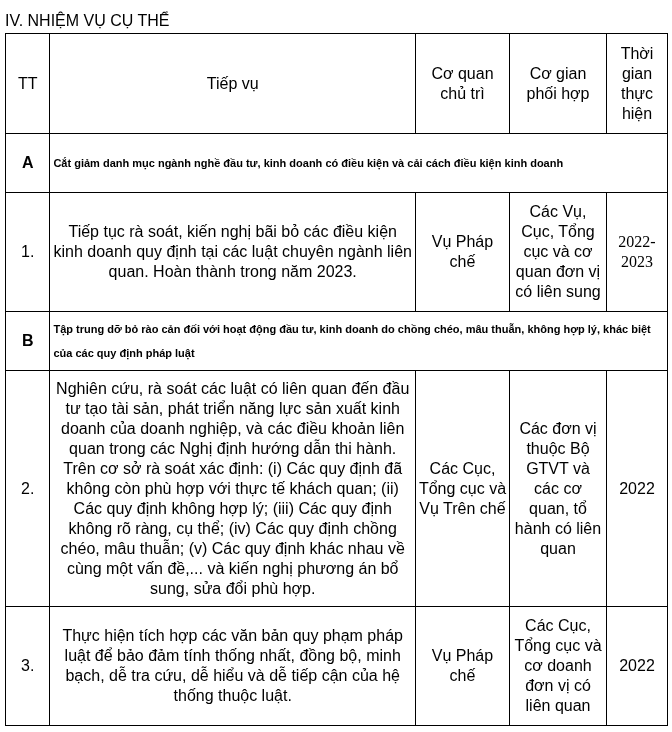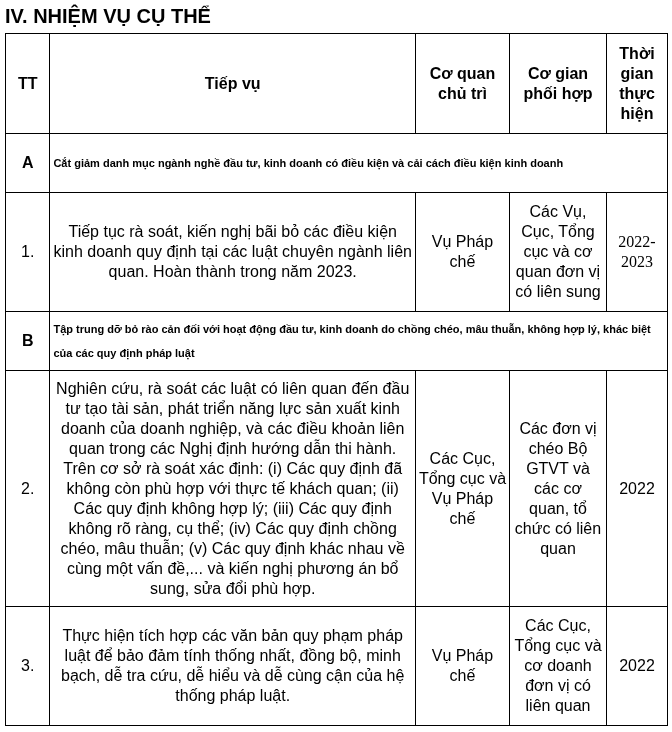--- a/index.html
+++ b/index.html
@@ -1,21 +1,21 @@
 <!DOCTYPE html>
 <html><head>
 <meta charset="utf-8">
 <style>
   html, body { margin: 0; padding: 0; background: #ffffff; }
   body { width: 672px; height: 732px; overflow: hidden; position: relative;
          font-family: "Liberation Sans", sans-serif; color: #000; }
-  .section-title { position: absolute; left: 5px; top: 5px; font-size: 20px; font-weight: bold; }
+  .section-title { position: absolute; left: 5px; top: 12px; font-size: 16px; font-weight: normal; }
   table { position: absolute; left: 5px; top: 33px; border-collapse: collapse; table-layout: fixed; width: 663px; }
   td, th { border: 1px solid #000; padding: 0 2px; font-size: 16px; line-height: 20px; vertical-align: middle; }
-  th { font-weight: bold; text-align: center; height: 99px; }
+  th { font-weight: normal; text-align: center; height: 99px; }
   .col-tt { width: 43px; }
   .col-task { width: 354px; }
   .col-host { width: 91px; }
   .col-coord { width: 94px; }
   .col-time { width: 59px; }
   .group-code { text-align: center; font-weight: bold; }
   .group-title { font-weight: bold; font-size: 11px; line-height: 24px; padding-left: 3px; }
   .row-a { height: 59px; }
   .row-1 { height: 119px; }
   .row-b { height: 59px; }
@@ -61,26 +61,26 @@
   </tr>
 
   <tr class="row-b">
     <td class="group-code">B</td>
     <td class="group-title" colspan="4">Tập trung dỡ bỏ rào cản đối với hoạt động đầu tư, kinh doanh do chồng chéo, mâu thuẫn, không hợp lý, khác biệt của các quy định pháp luật</td>
   </tr>
 
   <tr class="row-2">
     <td class="num">2.</td>
     <td class="task">Nghiên cứu, rà soát các luật có liên quan đến đầu tư tạo tài sản, phát triển năng lực sản xuất kinh doanh của doanh nghiệp, và các điều khoản liên quan trong các Nghị định hướng dẫn thi hành. Trên cơ sở rà soát xác định: (i) Các quy định đã không còn phù hợp với thực tế khách quan; (ii) Các quy định không hợp lý; (iii) Các quy định không rõ ràng, cụ thể; (iv) Các quy định chồng chéo, mâu thuẫn; (v) Các quy định khác nhau về cùng một vấn đề,... và kiến nghị phương án bổ sung, sửa đổi phù hợp.</td>
-    <td class="center">Các Cục, Tổng cục và Vụ Pháp chế</td>
-    <td class="center">Các đơn vị chéo Bộ GTVT và các cơ quan, tổ chức có liên quan</td>
+    <td class="center">Các Cục, Tổng cục và Vụ Trên chế</td>
+    <td class="center">Các đơn vị thuộc Bộ GTVT và các cơ quan, tổ hành có liên quan</td>
     <td class="center">2022</td>
   </tr>
 
   <tr class="row-3">
     <td class="num">3.</td>
-    <td class="task">Thực hiện tích hợp các văn bản quy phạm pháp luật để bảo đảm tính thống nhất, đồng bộ, minh bạch, dễ tra cứu, dễ hiểu và dễ cùng cận của hệ thống pháp luật.</td>
+    <td class="task">Thực hiện tích hợp các văn bản quy phạm pháp luật để bảo đảm tính thống nhất, đồng bộ, minh bạch, dễ tra cứu, dễ hiểu và dễ tiếp cận của hệ thống thuộc luật.</td>
     <td class="center" style="padding:0 10px;">Vụ Pháp chế</td>
     <td class="center">Các Cục, Tổng cục và cơ doanh đơn vị có liên quan</td>
     <td class="center">2022</td>
   </tr>
 </tbody>
   </table>
 
 </body></html>

